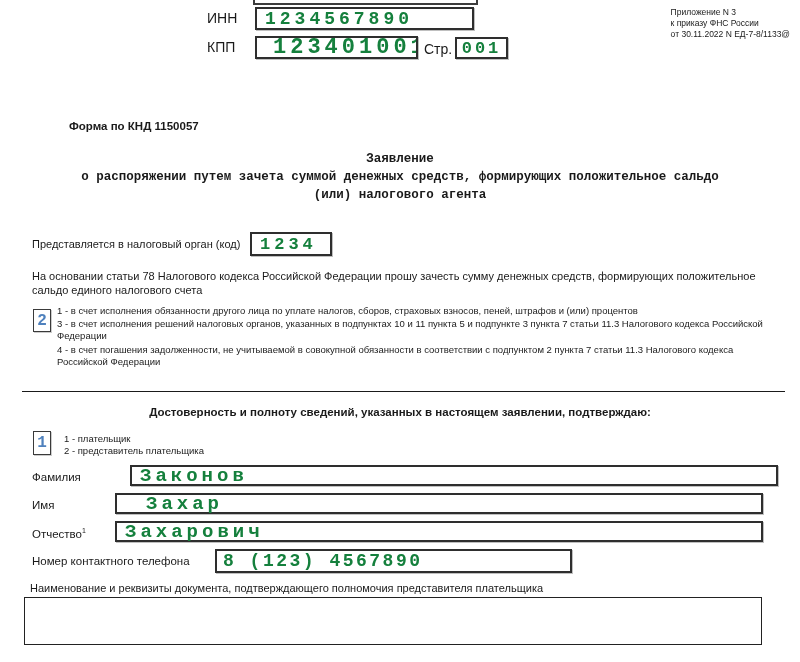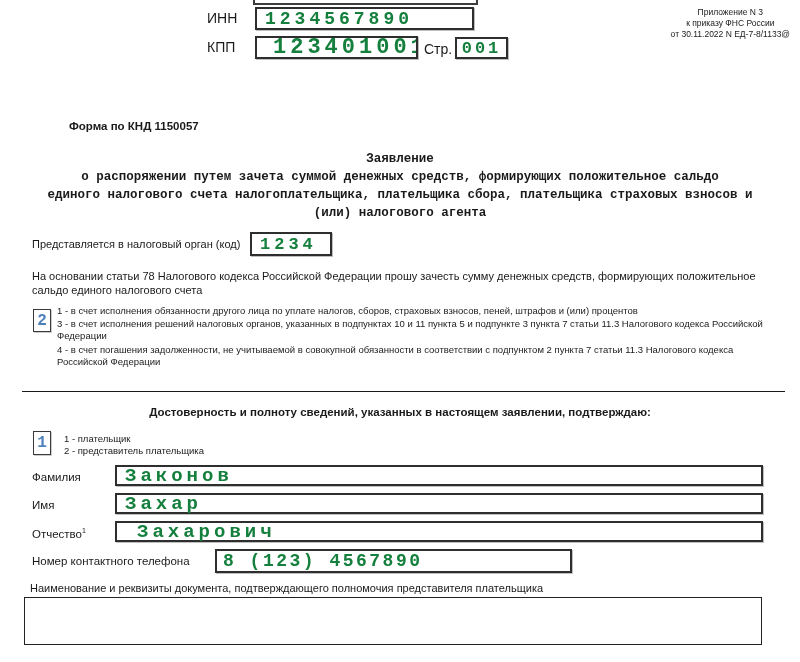--- a/index.html
+++ b/index.html
@@ -23,21 +23,21 @@
     background:#fff;border:1.5px solid #3a3a3a;box-sizing:border-box;
     box-shadow:1px 1px 0 rgba(0,0,0,0.2);
     display:flex;align-items:center;justify-content:center;
   }
   .choice-val{
     font-family:"Liberation Mono", monospace;font-weight:bold;color:#4f81bd;font-size:16px;
   }
   .opts{font-size:9.5px;line-height:12px;color:#1a1a1a;}
   .opts div{margin-bottom:1px;}
   .title-line{text-align:center;font-weight:bold;font-size:12.5px;line-height:18px;font-family:Liberation Mono, monospace;}
-  .appendix{font-size:8.5px;line-height:11px;text-align:center;color:#1a1a1a;}
+  .appendix{font-size:8.5px;line-height:11px;text-align:left;color:#1a1a1a;}
   .top-cut{
     border-left:2px solid #3c3c3c;border-right:2px solid #3c3c3c;border-bottom:2px solid #3c3c3c;
   }
   .divider{border-top:1.5px solid #1a1a1a;height:0;}
   sup{font-size:7px;}
 </style>
 </head>
 <body>
 
 <div class="abs top-cut" style="left:253px;top:0;width:221px;height:3px;"></div>
@@ -60,21 +60,20 @@
   <div>Приложение N 3</div>
   <div>к приказу ФНС России</div>
   <div>от 30.11.2022 N ЕД-7-8/1133@</div>
 </div>
 
 <span class="abs" style="left:69px;top:120px;font-size:11.5px;font-weight:bold;">Форма по КНД 1150057</span>
 
 <div class="abs" style="left:0;top:150px;width:800px;">
   <div class="title-line">Заявление</div>
   <div class="title-line">о распоряжении путем зачета суммой денежных средств, формирующих положительное сальдо</div>
-  <div class="title-line">единого налогового счета налогоплательщика, плательщика сбора, плательщика страховых взносов и</div>
   <div class="title-line">(или) налогового агента</div>
 </div>
 
 <span class="abs lbl" style="left:32px;top:238px;font-size:11px;">Представляется в налоговый орган (код)</span>
 <div class="abs box" style="left:250px;top:232px;width:82px;height:24px;">
   <span class="val" style="font-size:17px;letter-spacing:4px;padding-left:8px;">1234</span>
 </div>
 
 <div class="abs" style="left:32px;top:269px;width:725px;font-size:11px;line-height:14px;">На основании статьи 78 Налогового кодекса Российской Федерации прошу зачесть сумму денежных средств, формирующих положительное сальдо единого налогового счета</div>
 
@@ -93,34 +92,34 @@
 
 <div class="abs choice-box" style="left:33px;top:431px;width:18px;height:24px;">
   <span class="choice-val">1</span>
 </div>
 <div class="abs opts" style="left:64px;top:433px;line-height:11px;">
   <div>1 - плательщик</div>
   <div>2 - представитель плательщика</div>
 </div>
 
 <span class="abs lbl" style="left:32px;top:471px;">Фамилия</span>
-<div class="abs box" style="left:115px;top:465px;width:648px;height:21px;">
+<div class="abs box" style="left:130px;top:465px;width:648px;height:21px;">
   <span class="val" style="font-size:19px;letter-spacing:4px;padding-left:8px;">Законов</span>
 </div>
 
 <span class="abs lbl" style="left:32px;top:499px;">Имя</span>
-<div class="abs box" style="left:115px;top:493px;width:648px;height:21px;">
+<div class="abs box" style="left:115px;top:493px;width:648px;height:21px;padding-left:21px;">
   <span class="val" style="font-size:19px;letter-spacing:4px;padding-left:8px;">Захар</span>
 </div>
 
 <span class="abs lbl" style="left:32px;top:527px;">
   <span>Отчество</span><sup>1</sup>
 </span>
 <div class="abs box" style="left:115px;top:521px;width:648px;height:21px;">
-  <span class="val" style="font-size:19px;letter-spacing:4px;padding-left:20px;">Захарович</span>
+  <span class="val" style="font-size:19px;letter-spacing:4px;padding-left:8px;">Захарович</span>
 </div>
 
 <span class="abs lbl" style="left:32px;top:555px;">Номер контактного телефона</span>
 <div class="abs box" style="left:215px;top:549px;width:357px;height:24px;">
   <span class="val" style="font-size:18px;letter-spacing:2.5px;padding-left:6px;">8 (123) 4567890</span>
 </div>
 
 <span class="abs lbl" style="left:30px;top:582px;font-size:11px;">Наименование и реквизиты документа, подтверждающего полномочия представителя плательщика</span>
 <div class="abs" style="left:24px;top:597px;width:738px;height:48px;background:#fff;border:1.5px solid #222;box-sizing:border-box;">
   <span class="val" style="font-size:14px;padding:4px;"></span>

